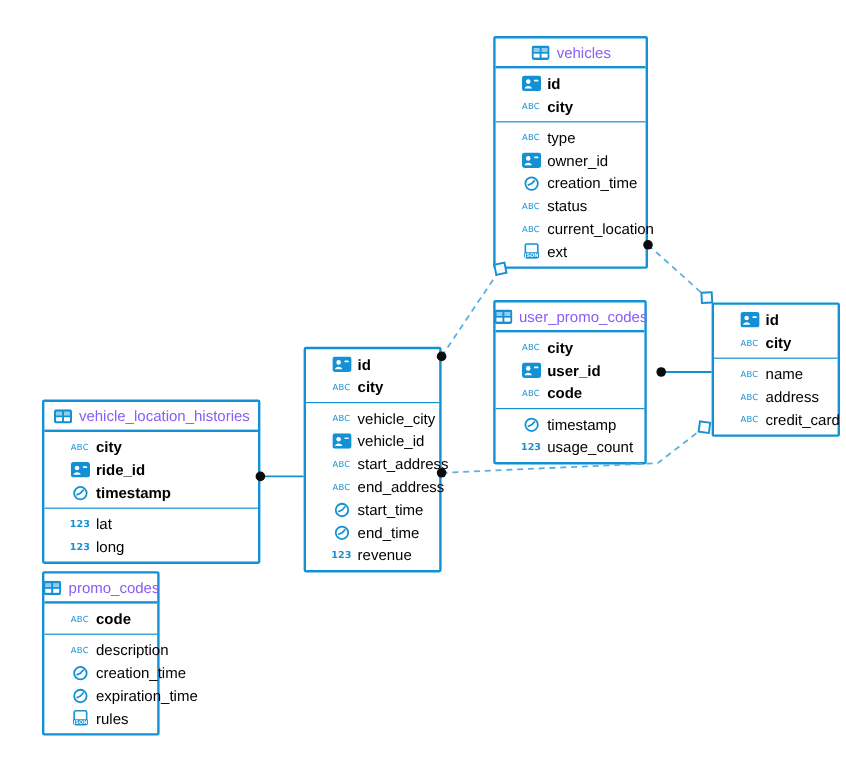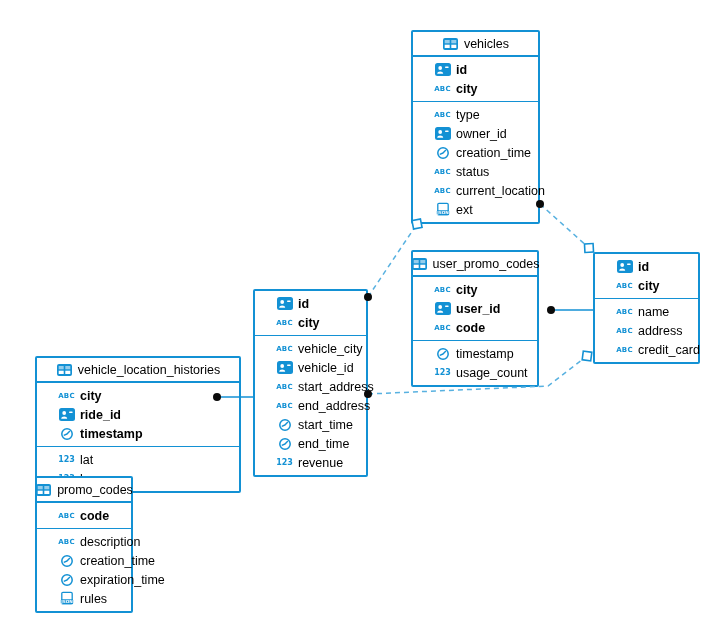--- a/index.html
+++ b/index.html
@@ -1,26 +1,26 @@
 <!DOCTYPE html>
 <html><head>
 <meta charset="utf-8">
 <style>
   html,body{margin:0;padding:0;background:#ffffff;}
   body{width:705px;height:636px;font-family:"Liberation Sans","DejaVu Sans",sans-serif;}
   #canvas{position:relative;width:705px;height:636px;background:#ffffff;overflow:hidden;}
   .tbl{position:absolute;background:#ffffff;border:2px solid #1391d4;border-radius:2px;box-sizing:border-box;z-index:1;}
   .tbl-header{height:25px;display:flex;align-items:center;justify-content:center;gap:5px;
-    border-bottom:2px solid #1391d4;font-size:12.5px;color:#000000;box-sizing:border-box;}
+    border-bottom:2px solid #1391d4;font-size:12.5px;color:#8b5cf6;box-sizing:border-box;}
   .sec{padding:3px 16px;}
   .sec.cols{border-top:1.5px solid #1391d4;}
   .row{height:19px;display:flex;align-items:center;gap:5px;padding:0 5px;font-size:12.5px;color:#000;white-space:nowrap;box-sizing:border-box;}
   .row.pk .fname{font-weight:bold;}
   .icon{width:17px;min-width:17px;display:flex;justify-content:center;align-items:center;}
-  .abc{font-size:7px;font-weight:bold;color:#1391d4;letter-spacing:.2px;font-family:"DejaVu Sans",sans-serif;}
+  .abc{font-size:7px;font-weight:normal;color:#1391d4;letter-spacing:.2px;font-family:"DejaVu Sans",sans-serif;}
   .num{font-size:8px;font-weight:bold;color:#1391d4;font-family:"DejaVu Sans",sans-serif;}
   #overlay{position:absolute;left:0;top:0;z-index:2;pointer-events:none;}
 </style>
 </head>
 <body>
 
 <div id="canvas">
   <svg id="overlay" width="705" height="636">
       <polyline points="540,204 589,248" fill="none" stroke="#58b1e0" stroke-width="1.5" stroke-dasharray="5 4"></polyline>
       <circle cx="540" cy="204" r="4" fill="#0b0b0b"></circle>
@@ -285,21 +285,21 @@
           <span class="fname">end_time</span>
         </div>
         <div class="row">
           <span class="icon">
             <span class="num">123</span>
           </span>
           <span class="fname">revenue</span>
         </div>
       </div>
     </div>
-    <div class="tbl" style="left: 35px; top: 356px; width: 206px;">
+    <div class="tbl" style="left: 35px; top: 333px; width: 182px;">
       <div class="tbl-header">
         <span class="icon">
           <svg width="15" height="12" viewBox="0 0 15 12">
             <rect width="15" height="12" rx="2" fill="#1391d4"></rect>
             <rect x="1.7" y="2" width="5" height="3.3" fill="#fff" opacity="0.55"></rect>
             <rect x="8.3" y="2" width="5" height="3.3" fill="#fff" opacity="0.55"></rect>
             <rect x="1.7" y="6.7" width="5" height="3.3" fill="#fff"></rect>
             <rect x="8.3" y="6.7" width="5" height="3.3" fill="#fff"></rect>
           </svg>
         </span>

